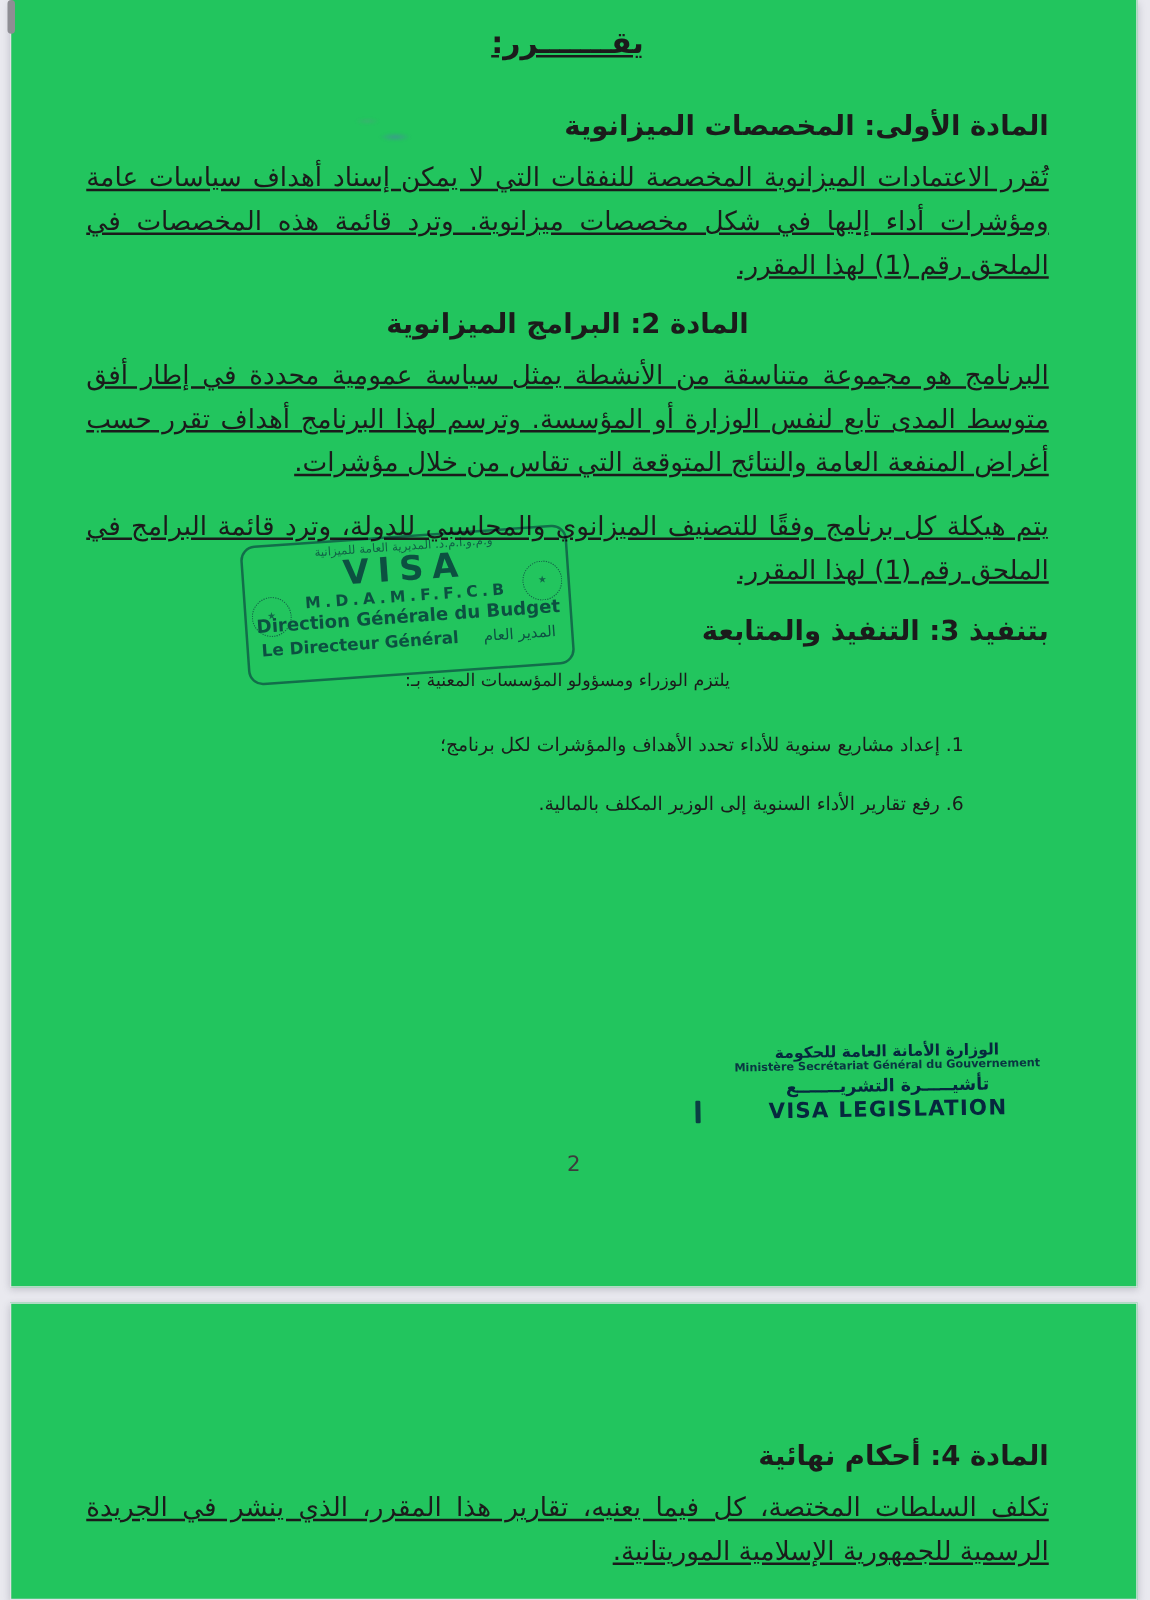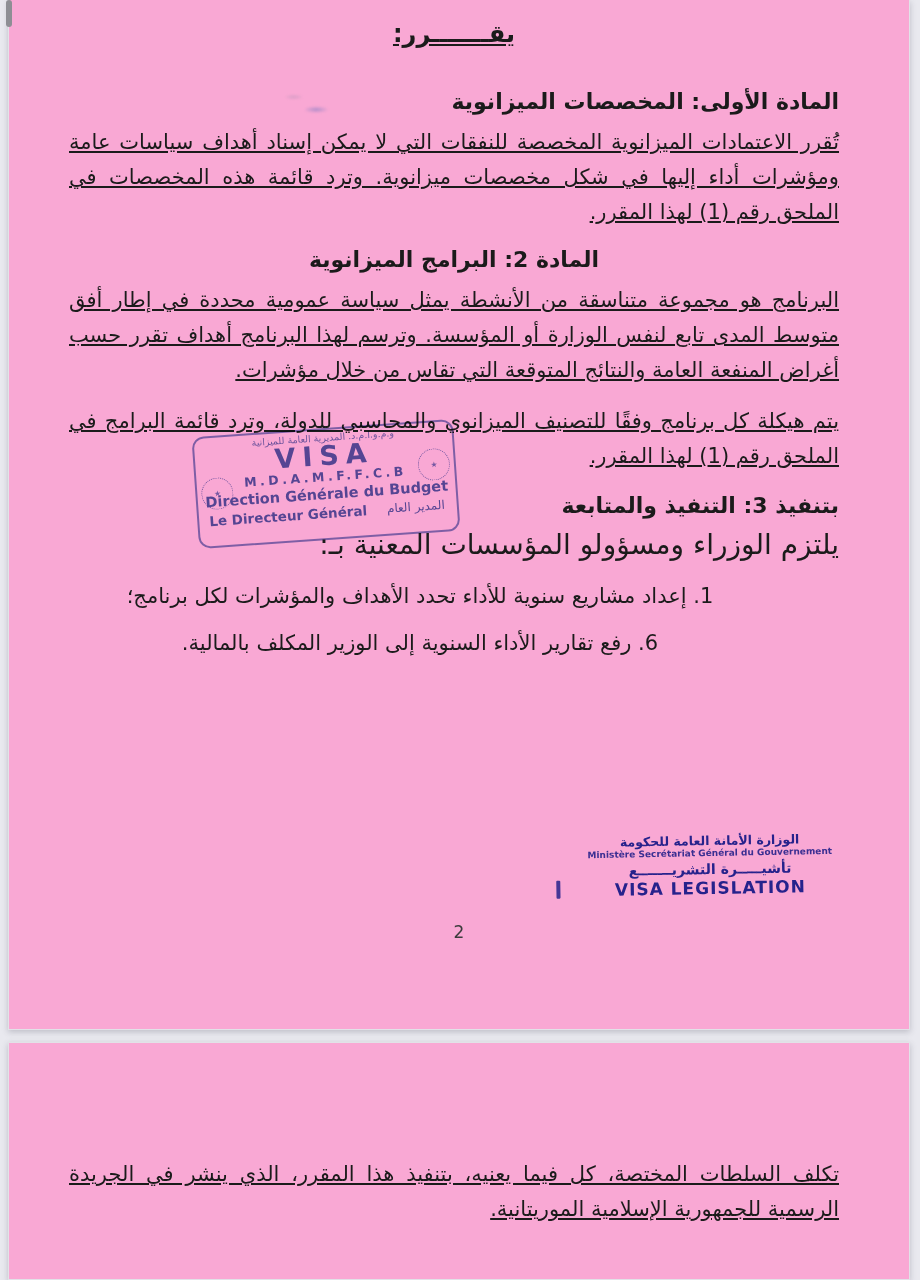--- a/index.html
+++ b/index.html
@@ -9,21 +9,21 @@
     background: #e9e9ef;
     overflow: hidden;
     position: relative;
   }
   .canvas { position: absolute; inset: 0; width: 920px; height: 1280px; }
 
   .page {
     position: absolute;
     left: 8px;
     width: 902px;
-    background: #f9a8d4;
+    background: #22c55e;
     border: 1px solid #e2e2e8;
     box-shadow: 0 2px 6px rgba(60,60,80,0.25);
   }
   .page-1 { top: 0; height: 1030px; border-top: none; }
   .page-2 { top: 1042px; height: 238px; }
 
   .scroll-thumb {
     position: absolute;
     left: 6px; top: 0;
     width: 6px; height: 27px;
@@ -60,31 +60,32 @@
     text-align: justify;
     margin-top: 7px;
     text-decoration: underline;
   }
   .para.no-gap { margin-top: 16px; }
 
   .h2-gap { margin-top: 14px; text-align: center; }
   .h3-gap { margin-top: 16px; }
 
   .intro-line {
-    font-size: 28px;
+    font-size: 14px;
     line-height: 34px;
     margin-top: 6px;
+    text-align: center;
   }
 
   .num-list { margin-top: 16px; padding-right: 68px; }
   .num-item {
-    font-size: 21px;
+    font-size: 15px;
     line-height: 36px;
     margin-bottom: 11px;
-    text-align: center;
+    text-align: right;
   }
 
   
   .stamp-budget {
     position: absolute;
     left: 186px; top: 428px;
     width: 262px; height: 112px;
     border: 2.5px solid rgba(64,83,170,0.75);
     border-radius: 12px;
     transform: rotate(-4deg);
@@ -257,17 +258,18 @@
       <div class="ar2">تأشيـــــرة التشريـــــــع</div>
       <div class="en1">VISA LEGISLATION</div>
       <div class="tick"></div>
     </div>
 
     <div class="page-num">2</div>
   </div>
 
   <div class="page page-2">
     <div class="content content-p2">
-      <div class="para">تكلف السلطات المختصة، كل فيما يعنيه، بتنفيذ هذا المقرر، الذي ينشر في الجريدة الرسمية للجمهورية الإسلامية الموريتانية.</div>
+      <div class="article-heading">المادة 4: أحكام نهائية</div>
+      <div class="para">تكلف السلطات المختصة، كل فيما يعنيه، تقارير هذا المقرر، الذي ينشر في الجريدة الرسمية للجمهورية الإسلامية الموريتانية.</div>
     </div>
   </div>
 
 </div>
 
 </body></html>

